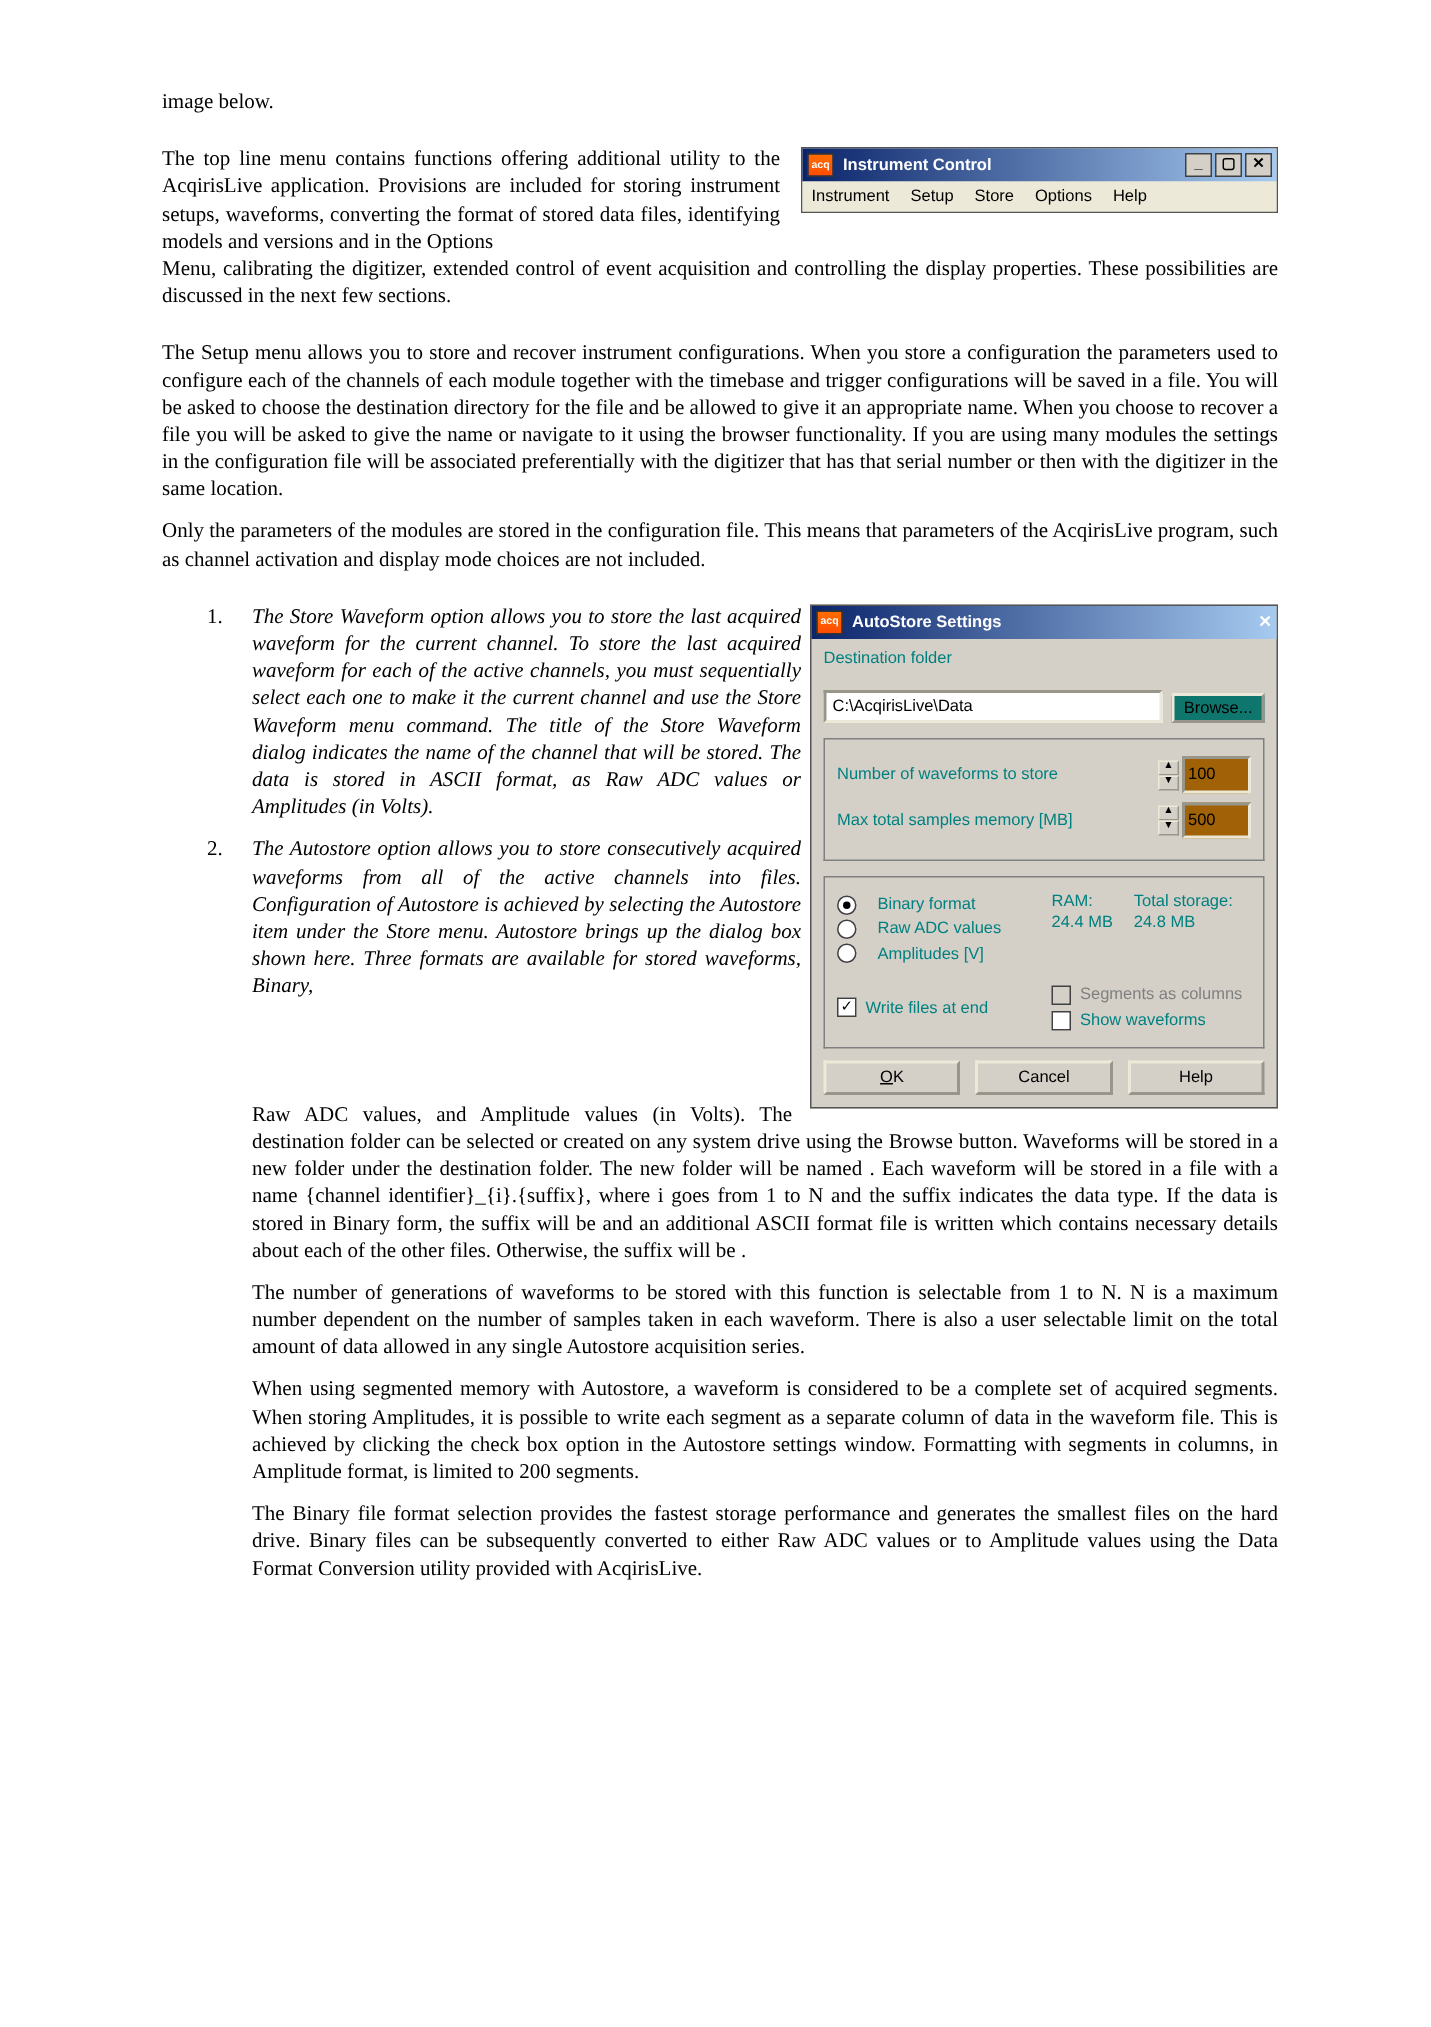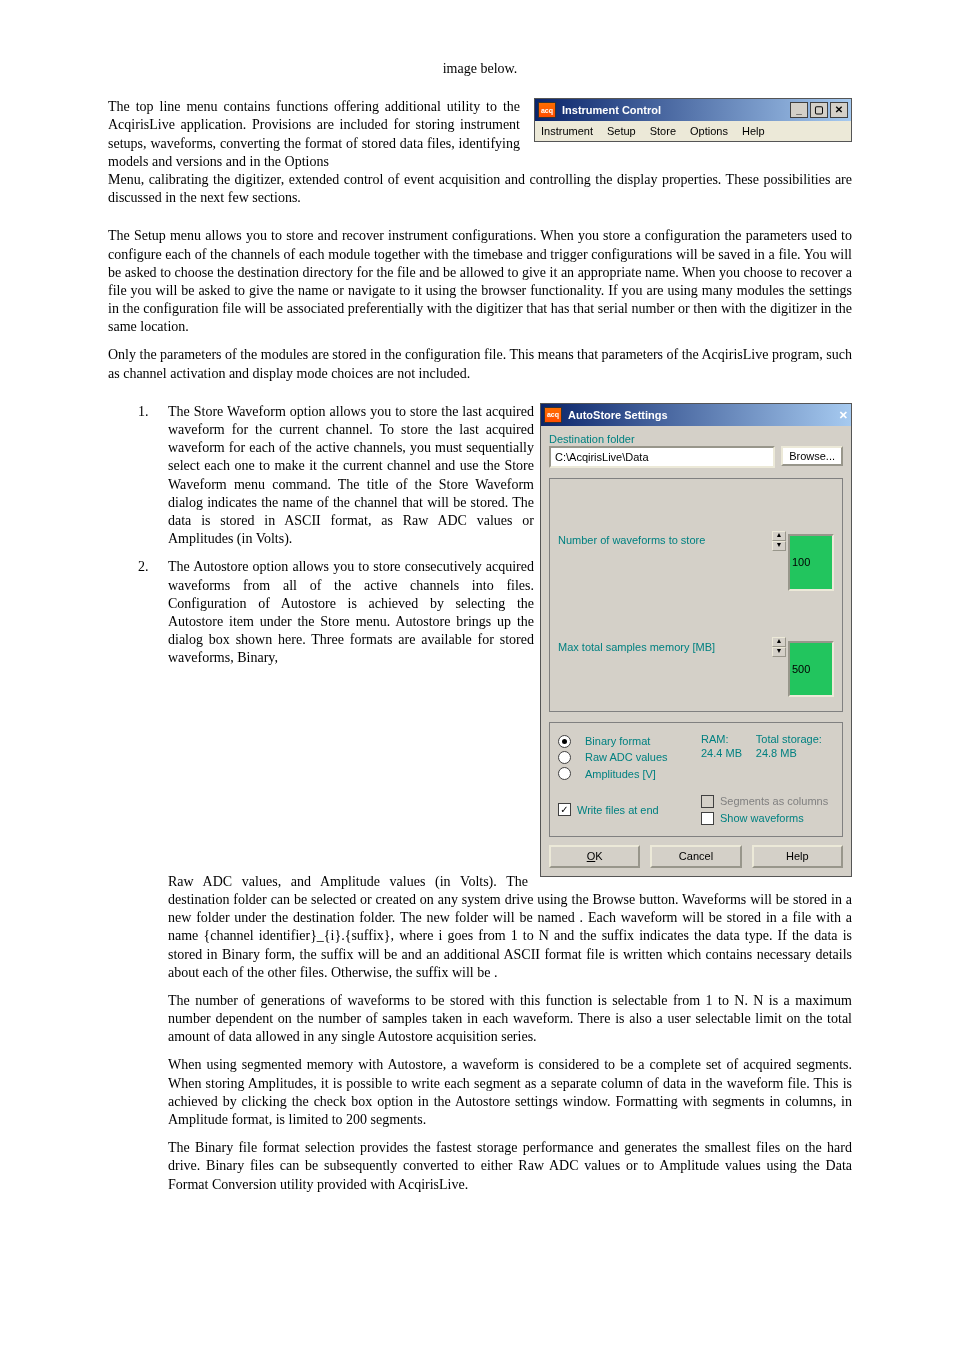--- a/index.html
+++ b/index.html
@@ -8,21 +8,21 @@
     background: #fff;
     font-family: "Times New Roman", Times, serif;
     color: #000;
     font-size: 14px;
     line-height: 1.3;
     width: 954px;
   }
   .page {
     padding: 60px 102px 40px 108px;
   }
-  p { margin: 0 0 10px 0; text-align: center; }
+  p { margin: 0 0 10px 0; }
   .justify { text-align: justify; }
   .section { margin-top: 20px; }
 
   
   .float-right { float: right; margin: 0 0 6px 14px; }
   .ic-box {
     width: 316px;
     border: 1px solid #555;
     background: #ece9d8;
     font-family: Tahoma, Arial, sans-serif;
@@ -77,30 +77,30 @@
   .as-title {
     display:flex; align-items:center;
     background: linear-gradient(90deg,#0a246a,#a6caf0);
     color:#fff; font-weight:bold;
     padding:2px 3px; height:18px;
   }
   .as-title .ttl { flex:1; padding-left:2px; }
   .as-body { padding:6px 8px 8px 8px; }
   .as-body .teal { color:#008080; }
   .as-folder {
-    display:flex; gap:6px; align-items:flex-start;
-    margin:0 0 8px 0;
+    display:flex; gap:6px; align-items:flex-end;
+    margin:14px 0 8px 0;
   }
   .as-folder .inp {
     flex:1; background:#fff;
     border:2px inset #ece9d8;
     padding:2px 4px;
   }
   .as-folder .btn {
-    background:#ffffff;
+    background:#0f766e;
     border:2px outset #ece9d8;
     padding:1px 6px;
   }
   .group {
     border:1px solid #808080;
     border-top: none;
     position: relative;
     margin: 10px 0 8px 0;
     padding: 10px 8px 8px 8px;
   }
@@ -110,24 +110,23 @@
     border-top:1px solid #808080;
   }
   .spinrow {
     display:flex; align-items:center; justify-content:space-between;
     margin: 2px 0 6px 0;
   }
   .spin {
     display:flex; align-items:center;
   }
   .spin .num {
-    width:38px; background:#22c55e;
+    width:38px; background:#a16207;
     border:2px inset #ece9d8;
-    padding:19px 2px;
-    margin-top:44px;
+    padding:3px 2px;
   }
   .spin .arrows {
     display:flex; flex-direction:column;
     margin-right:2px;
   }
   .spin .arrows span {
     width:12px; height:8px;
     background:#d4d0c8;
     border:1px outset #ece9d8;
     line-height:6px; font-size:7px; text-align:center;
@@ -169,21 +168,21 @@
     text-align:center;
   }
   .ok-u { text-decoration: underline; }
 
   
   .li-row {
     display:flex;
     margin: 0 0 10px 0;
   }
   .li-num { width: 30px; flex: 0 0 30px; padding-left: 30px; }
-  .li-body-narrow { flex: 0 0 366px; text-align: justify; }
+  .li-body-narrow { flex: 0 0 366px; text-align: justify; font-style: italic; }
   .indented {
     margin-left: 60px;
     text-align: justify;
   }
   .clear { clear: both; }
 </style>
 </head>
 <body>
 
 <div class="page">

